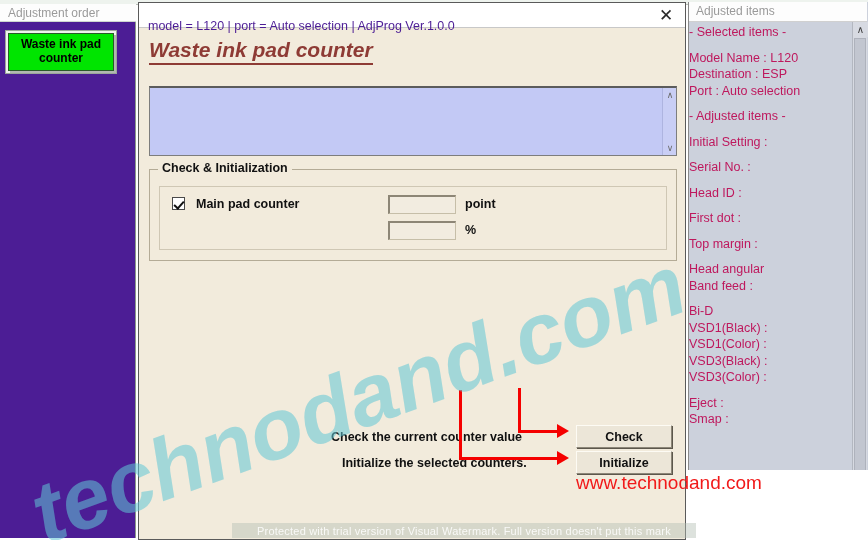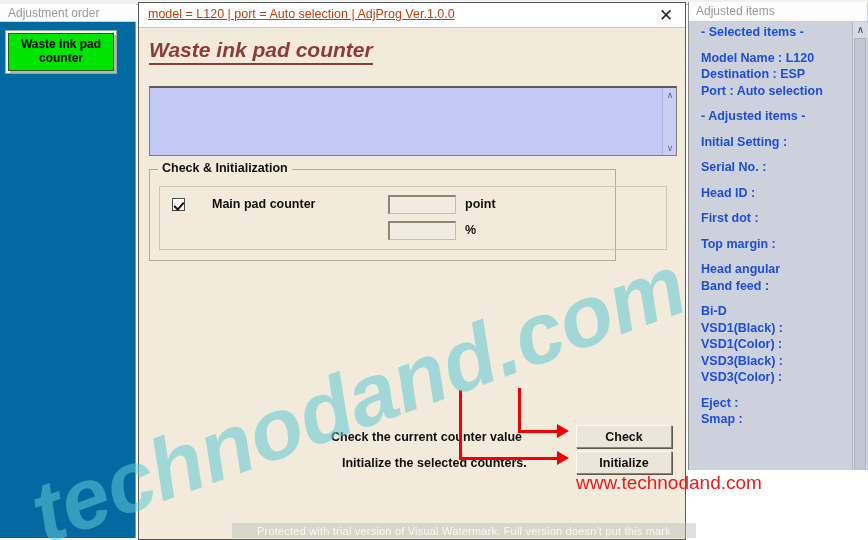--- a/index.html
+++ b/index.html
@@ -15,21 +15,21 @@
     position:absolute;left:0;top:0;width:868px;height:4px;
     background:#eef3ee;border-bottom:1px solid #b9bfb9;
   }
   .parent-sliver .ghost-text{
     position:absolute;left:14px;top:-9px;font-size:10px;color:#555;
   }
 
   
   .left-panel{
     position:absolute;left:0;top:4px;width:136px;height:534px;
-    background:#0369a1;border-right:1px solid #8a9a8a;
+    background:#4c1d95;border-right:1px solid #8a9a8a;
     box-sizing:border-box;
   }
   .left-header{
     position:absolute;left:0;top:0;width:136px;height:18px;
     background:#fdfdfd;border-bottom:1px solid #cfd6cf;
     box-sizing:border-box;
   }
   .left-header span{
     position:absolute;left:8px;top:2px;font-size:12px;color:#9a9a9a;
   }
@@ -54,23 +54,22 @@
     border:1px solid #5a5a5a;
     box-sizing:border-box;
     overflow:hidden;
   }
   .dlg-titlebar{
     position:absolute;left:0;top:0;width:546px;height:25px;
     background:#ffffff;border-bottom:1px solid #c8c8c8;
     box-sizing:border-box;
   }
   .dlg-title{
-    position:absolute;left:9px;top:4px;font-size:12.5px;color:#c2410c;
+    position:absolute;left:9px;top:16px;font-size:12.5px;color:#4c1d95;
     white-space:nowrap;
-    text-decoration:underline;
   }
   .dlg-close{
     position:absolute;right:6px;top:2px;width:26px;height:20px;
     display:flex;align-items:center;justify-content:center;
     font-size:17px;color:#2a2a2a;cursor:default;
   }
 
   .dlg-heading{
     position:absolute;left:10px;top:35px;
     font-size:21px;font-style:italic;font-weight:bold;
@@ -95,35 +94,35 @@
   .log-scroll .arr{
     position:absolute;left:0;width:14px;height:14px;
     display:flex;align-items:center;justify-content:center;
     font-size:9px;color:#6a6a6a;
   }
   .log-scroll .arr.up{top:0;}
   .log-scroll .arr.dn{bottom:0;}
 
   
   .groupbox{
-    position:absolute;left:10px;top:166px;width:467px;height:92px;
+    position:absolute;left:10px;top:166px;width:528px;height:92px;
     border:1px solid #b4ab96;
     box-sizing:border-box;
   }
   .groupbox-legend{
     position:absolute;left:8px;top:-9px;
     background:#f2ebdc;padding:0 4px;
     font-size:12.5px;font-weight:bold;color:#111;
   }
   .inner-box{
     position:absolute;left:9px;top:16px;width:508px;height:64px;
     border:1px solid #cfc7b4;box-sizing:border-box;
   }
   .chk-row{
-    position:absolute;left:12px;top:10px;display:flex;align-items:flex-end;gap:27px;
+    position:absolute;left:12px;top:10px;display:flex;align-items:flex-start;gap:11px;
   }
   .chk{
     width:13px;height:13px;background:#fff;border:1px solid #4a4a4a;
     box-sizing:border-box;position:relative;
   }
   .chk::after{
     content:"";position:absolute;left:3px;top:1px;width:4px;height:8px;
     border:solid #111;border-width:0 2px 2px 0;transform:rotate(42deg);
   }
   .chk-label{font-size:12.5px;font-weight:bold;color:#111;white-space:nowrap;}
@@ -182,22 +181,22 @@
     border-left:1px solid #8a8a8a;
     box-sizing:border-box;
     overflow:hidden;
   }
   .right-header{
     position:absolute;left:0;top:0;width:178px;height:20px;
     background:#fdfdfd;border-bottom:1px solid #d0d0d0;box-sizing:border-box;
   }
   .right-header span{position:absolute;left:7px;top:2px;font-size:12px;color:#9a9a9a;}
   .right-list{
-    position:absolute;left:12px;top:22px;width:152px;
-    font-size:12.5px;font-weight:bold;color:#1d4ed8;line-height:1.32;
+    position:absolute;left:0;top:22px;width:152px;
+    font-size:12.5px;font-weight:normal;color:#be185d;line-height:1.32;
   }
   .right-list .ln{white-space:nowrap;}
   .right-list .gap{height:9px;}
   .right-scroll{
     position:absolute;right:1px;top:20px;width:15px;height:516px;
     background:#d7dae2;border-left:1px solid #b3b7c0;box-sizing:border-box;
   }
   .right-scroll .thumb{
     position:absolute;left:1px;top:16px;width:12px;height:470px;
     background:#c2c6d0;border:1px solid #aeb2bc;box-sizing:border-box;

